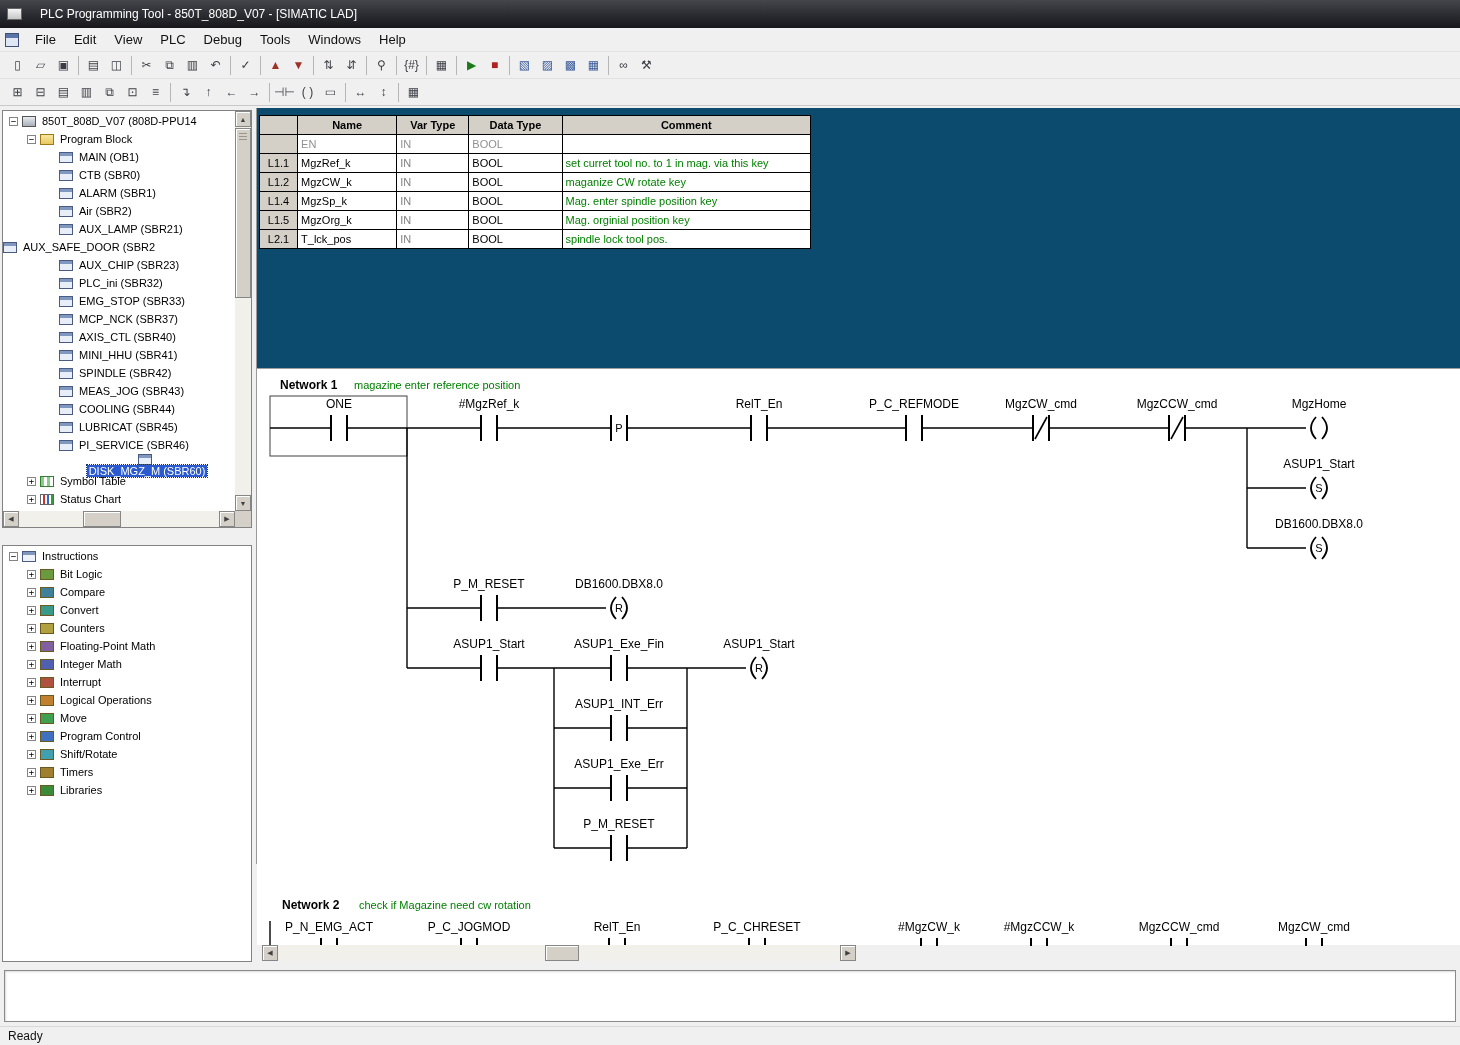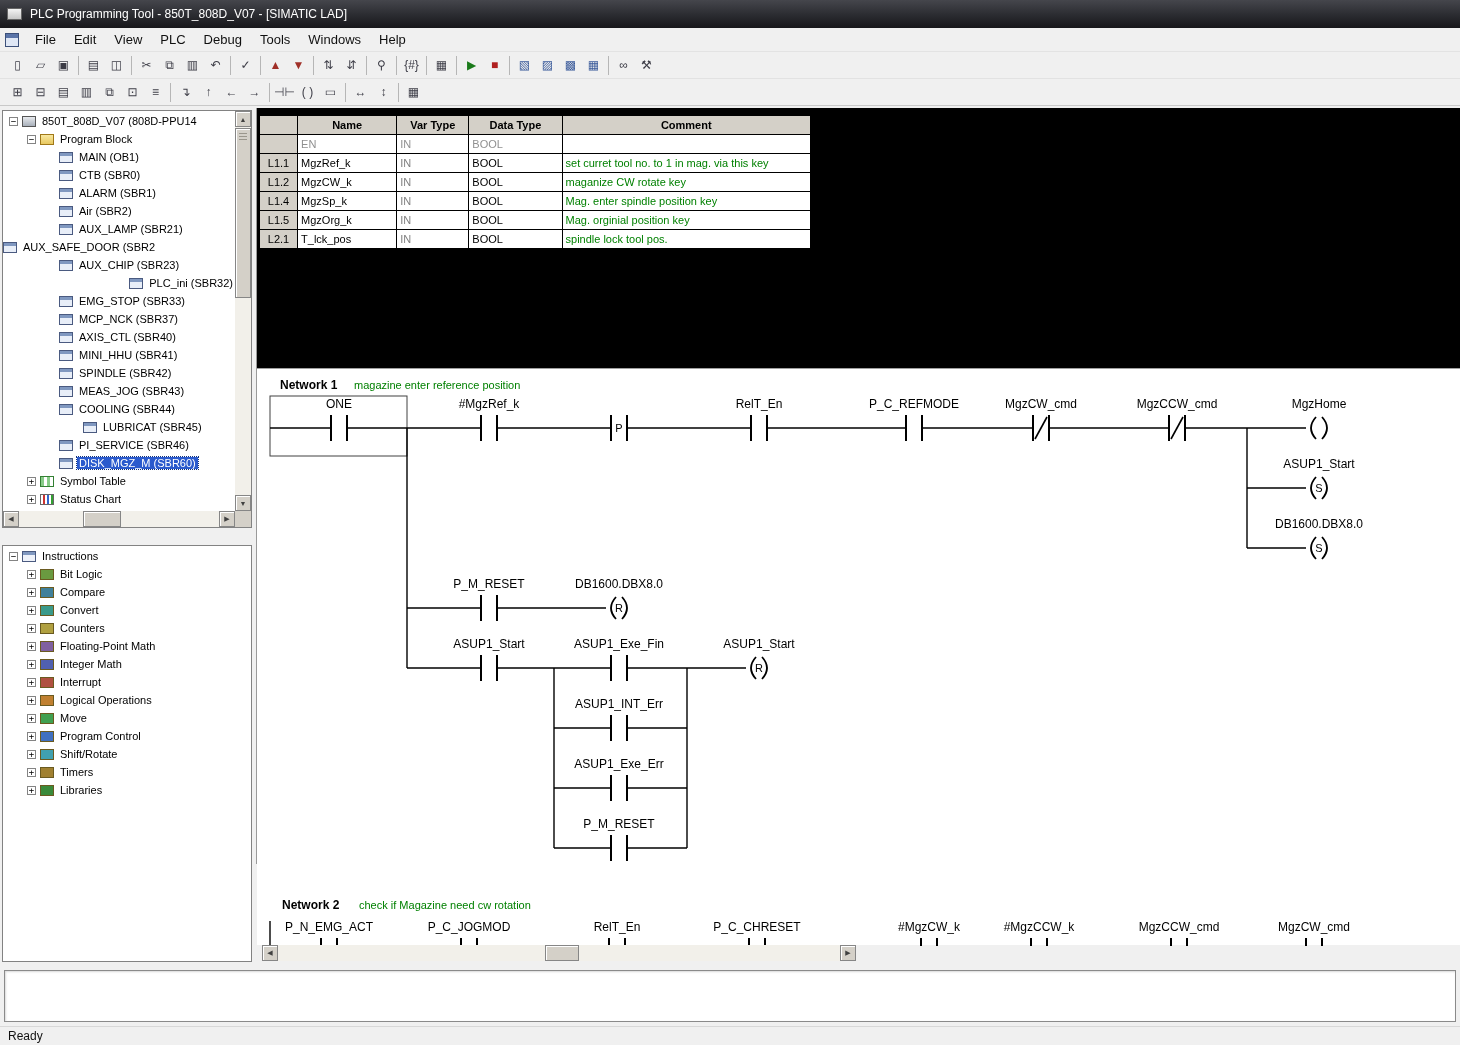--- a/index.html
+++ b/index.html
@@ -3,21 +3,21 @@
 <meta charset="utf-8">
 <style>
   *{margin:0;padding:0;box-sizing:border-box;}
   html,body{width:1460px;height:1045px;}
   body{position:relative;font-family:"Liberation Sans",sans-serif;background:#f0f0f0;overflow:hidden;}
 
   
   .titlebar{position:absolute;left:0;top:0;width:100%;height:28px;display:flex;align-items:center;
     padding-left:7px;background:linear-gradient(#45464c,#2a2b30 55%,#17171b);color:#fff;}
   .app-icon{width:15px;height:12px;background:linear-gradient(#f4f4f4,#c6c6c6);border:1px solid #666;margin-right:8px;flex:none;}
-  .title-text{font-size:12px;}
+  .title-text{font-size:12px;margin-left:10px;}
 
   
   .menubar{position:absolute;left:0;top:28px;width:100%;height:24px;background:#f0f0f0;
     border-bottom:1px solid #e3e3e3;display:flex;align-items:center;}
   .mdi-icon{width:14px;height:14px;margin:0 7px 0 5px;background:linear-gradient(#5a74a8 0 4px,#dfe7f5 4px);border:1px solid #3c507a;flex:none;}
   .menu-items{display:flex;align-items:center;}
   .menu-item{padding:3px 9px;font-size:13px;color:#101010;}
 
   
   .toolbar{position:absolute;left:0;width:100%;display:flex;align-items:center;padding-left:6px;background:#f0f0f0;}
@@ -55,21 +55,21 @@
   .sb-btn{position:absolute;width:16px;height:16px;display:flex;align-items:center;justify-content:center;
     font-size:7px;color:#404040;background:#d4d0c8;border:1px solid #868686;box-shadow:inset 1px 1px 0 #fff;}
   .vsb .up{top:0;left:0;}.vsb .down{bottom:0;left:0;}
   .hsb .left{left:0;top:0;}.hsb .right{right:0;top:0;}
   .sb-thumb{position:absolute;background:#d4d0c8;border:1px solid #868686;box-shadow:inset 1px 1px 0 #fff;}
   .vsb .sb-thumb{left:0;top:17px;width:16px;height:170px;}
   .tree-box .hsb .sb-thumb{top:0;left:80px;width:38px;height:16px;}
   .grip{width:8px;height:9px;margin:4px auto 0;background:repeating-linear-gradient(#9a968c 0 1px,transparent 1px 3px);}
 
   
-  .editor{position:absolute;left:256px;top:108px;width:1204px;height:756px;background:#000000;border-left:1px solid #9a9a9a;}
+  .editor{position:absolute;left:256px;top:108px;width:1204px;height:756px;background:#0c4a6e;border-left:1px solid #9a9a9a;}
   .vtable{position:absolute;left:2px;top:7px;width:552px;border-collapse:collapse;table-layout:fixed;background:#fff;font-size:11px;}
   .vtable th,.vtable td{border:1px solid #000;height:19px;padding:0 3px;overflow:hidden;white-space:nowrap;text-align:left;}
   .vtable th{background:#d4d0c8;font-weight:bold;text-align:center;}
   .vtable td.addr{background:#d4d0c8;text-align:center;}
   .vtable td.vtype{color:#808080;}
   .vtable td.comment{color:#008000;}
   .vtable tr.dim td{color:#909090;}
   .ladder-area{position:absolute;left:0;top:260px;width:1204px;height:577px;background:#fff;border-top:1px solid #a0a0a0;}
   #ladder-svg{position:absolute;left:0;top:2px;display:block;}
   #ladder-svg text{font-family:"Liberation Sans",sans-serif;}
@@ -284,21 +284,21 @@
           <span class="tlabel">AUX_LAMP (SBR21)</span>
         </div>
         <div class="trow" style="">
           <span class="ticn icon-block"></span>
           <span class="tlabel">AUX_SAFE_DOOR (SBR2</span>
         </div>
         <div class="trow" style="padding-left: 56px;">
           <span class="ticn icon-block"></span>
           <span class="tlabel">AUX_CHIP (SBR23)</span>
         </div>
-        <div class="trow" style="padding-left: 56px; justify-content: flex-end;">
+        <div class="trow" style="padding-left: 56px;">
           <span class="ticn icon-block"></span>
           <span class="tlabel">PLC_ini (SBR32)</span>
         </div>
         <div class="trow" style="padding-left: 56px;">
           <span class="ticn icon-block"></span>
           <span class="tlabel">EMG_STOP (SBR33)</span>
         </div>
         <div class="trow" style="padding-left: 56px;">
           <span class="ticn icon-block"></span>
           <span class="tlabel">MCP_NCK (SBR37)</span>
@@ -316,29 +316,29 @@
           <span class="tlabel">SPINDLE (SBR42)</span>
         </div>
         <div class="trow" style="padding-left: 56px;">
           <span class="ticn icon-block"></span>
           <span class="tlabel">MEAS_JOG (SBR43)</span>
         </div>
         <div class="trow" style="padding-left: 56px;">
           <span class="ticn icon-block"></span>
           <span class="tlabel">COOLING (SBR44)</span>
         </div>
-        <div class="trow" style="padding-left: 80px;">
+        <div class="trow" style="padding-left: 56px;">
           <span class="ticn icon-block"></span>
           <span class="tlabel">LUBRICAT (SBR45)</span>
         </div>
         <div class="trow" style="padding-left: 56px;">
           <span class="ticn icon-block"></span>
           <span class="tlabel">PI_SERVICE (SBR46)</span>
         </div>
-        <div class="trow sel" style="padding-left: 56px;">
+        <div class="trow sel" style="padding-left: 56px; flex-direction: column;">
           <span class="ticn icon-block"></span>
           <span class="tlabel">DISK_MGZ_M (SBR60)</span>
         </div>
         <div class="trow" style="padding-left: 24px;">
           <span class="exp">+</span>
           <span class="ticn icon-table"></span>
           <span class="tlabel">Symbol Table</span>
         </div>
         <div class="trow" style="padding-left: 24px;">
           <span class="exp">+</span>

